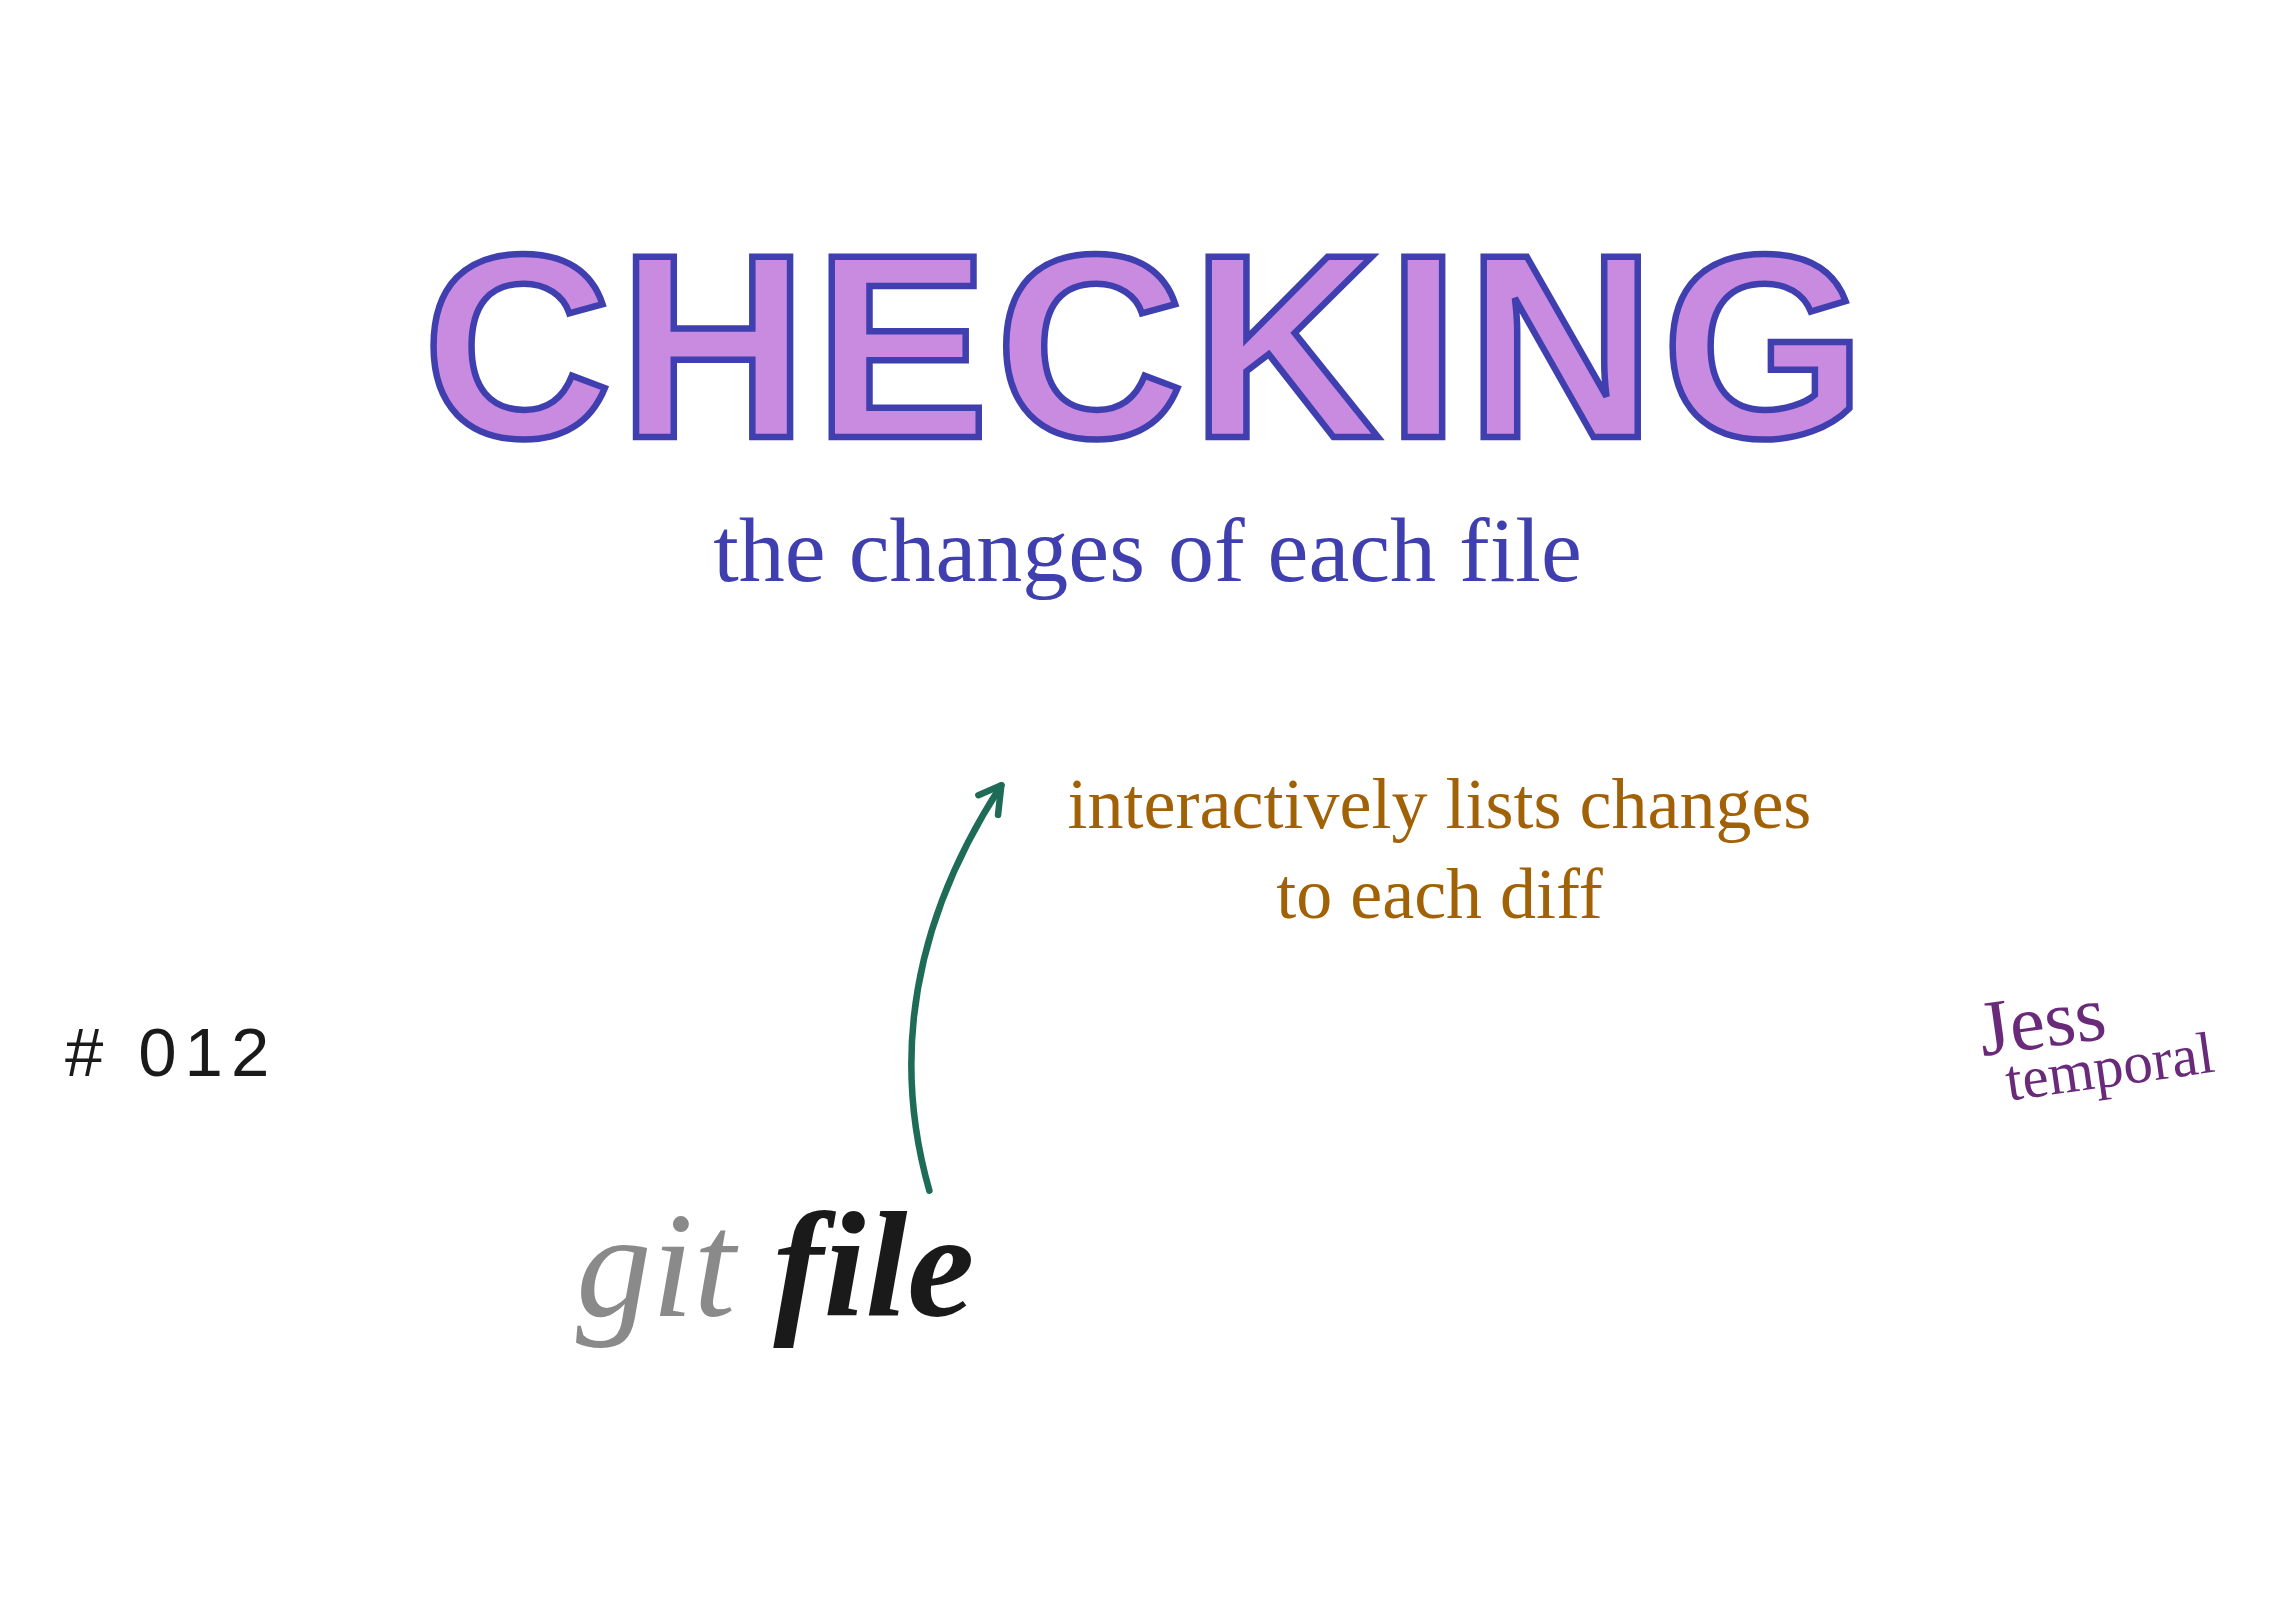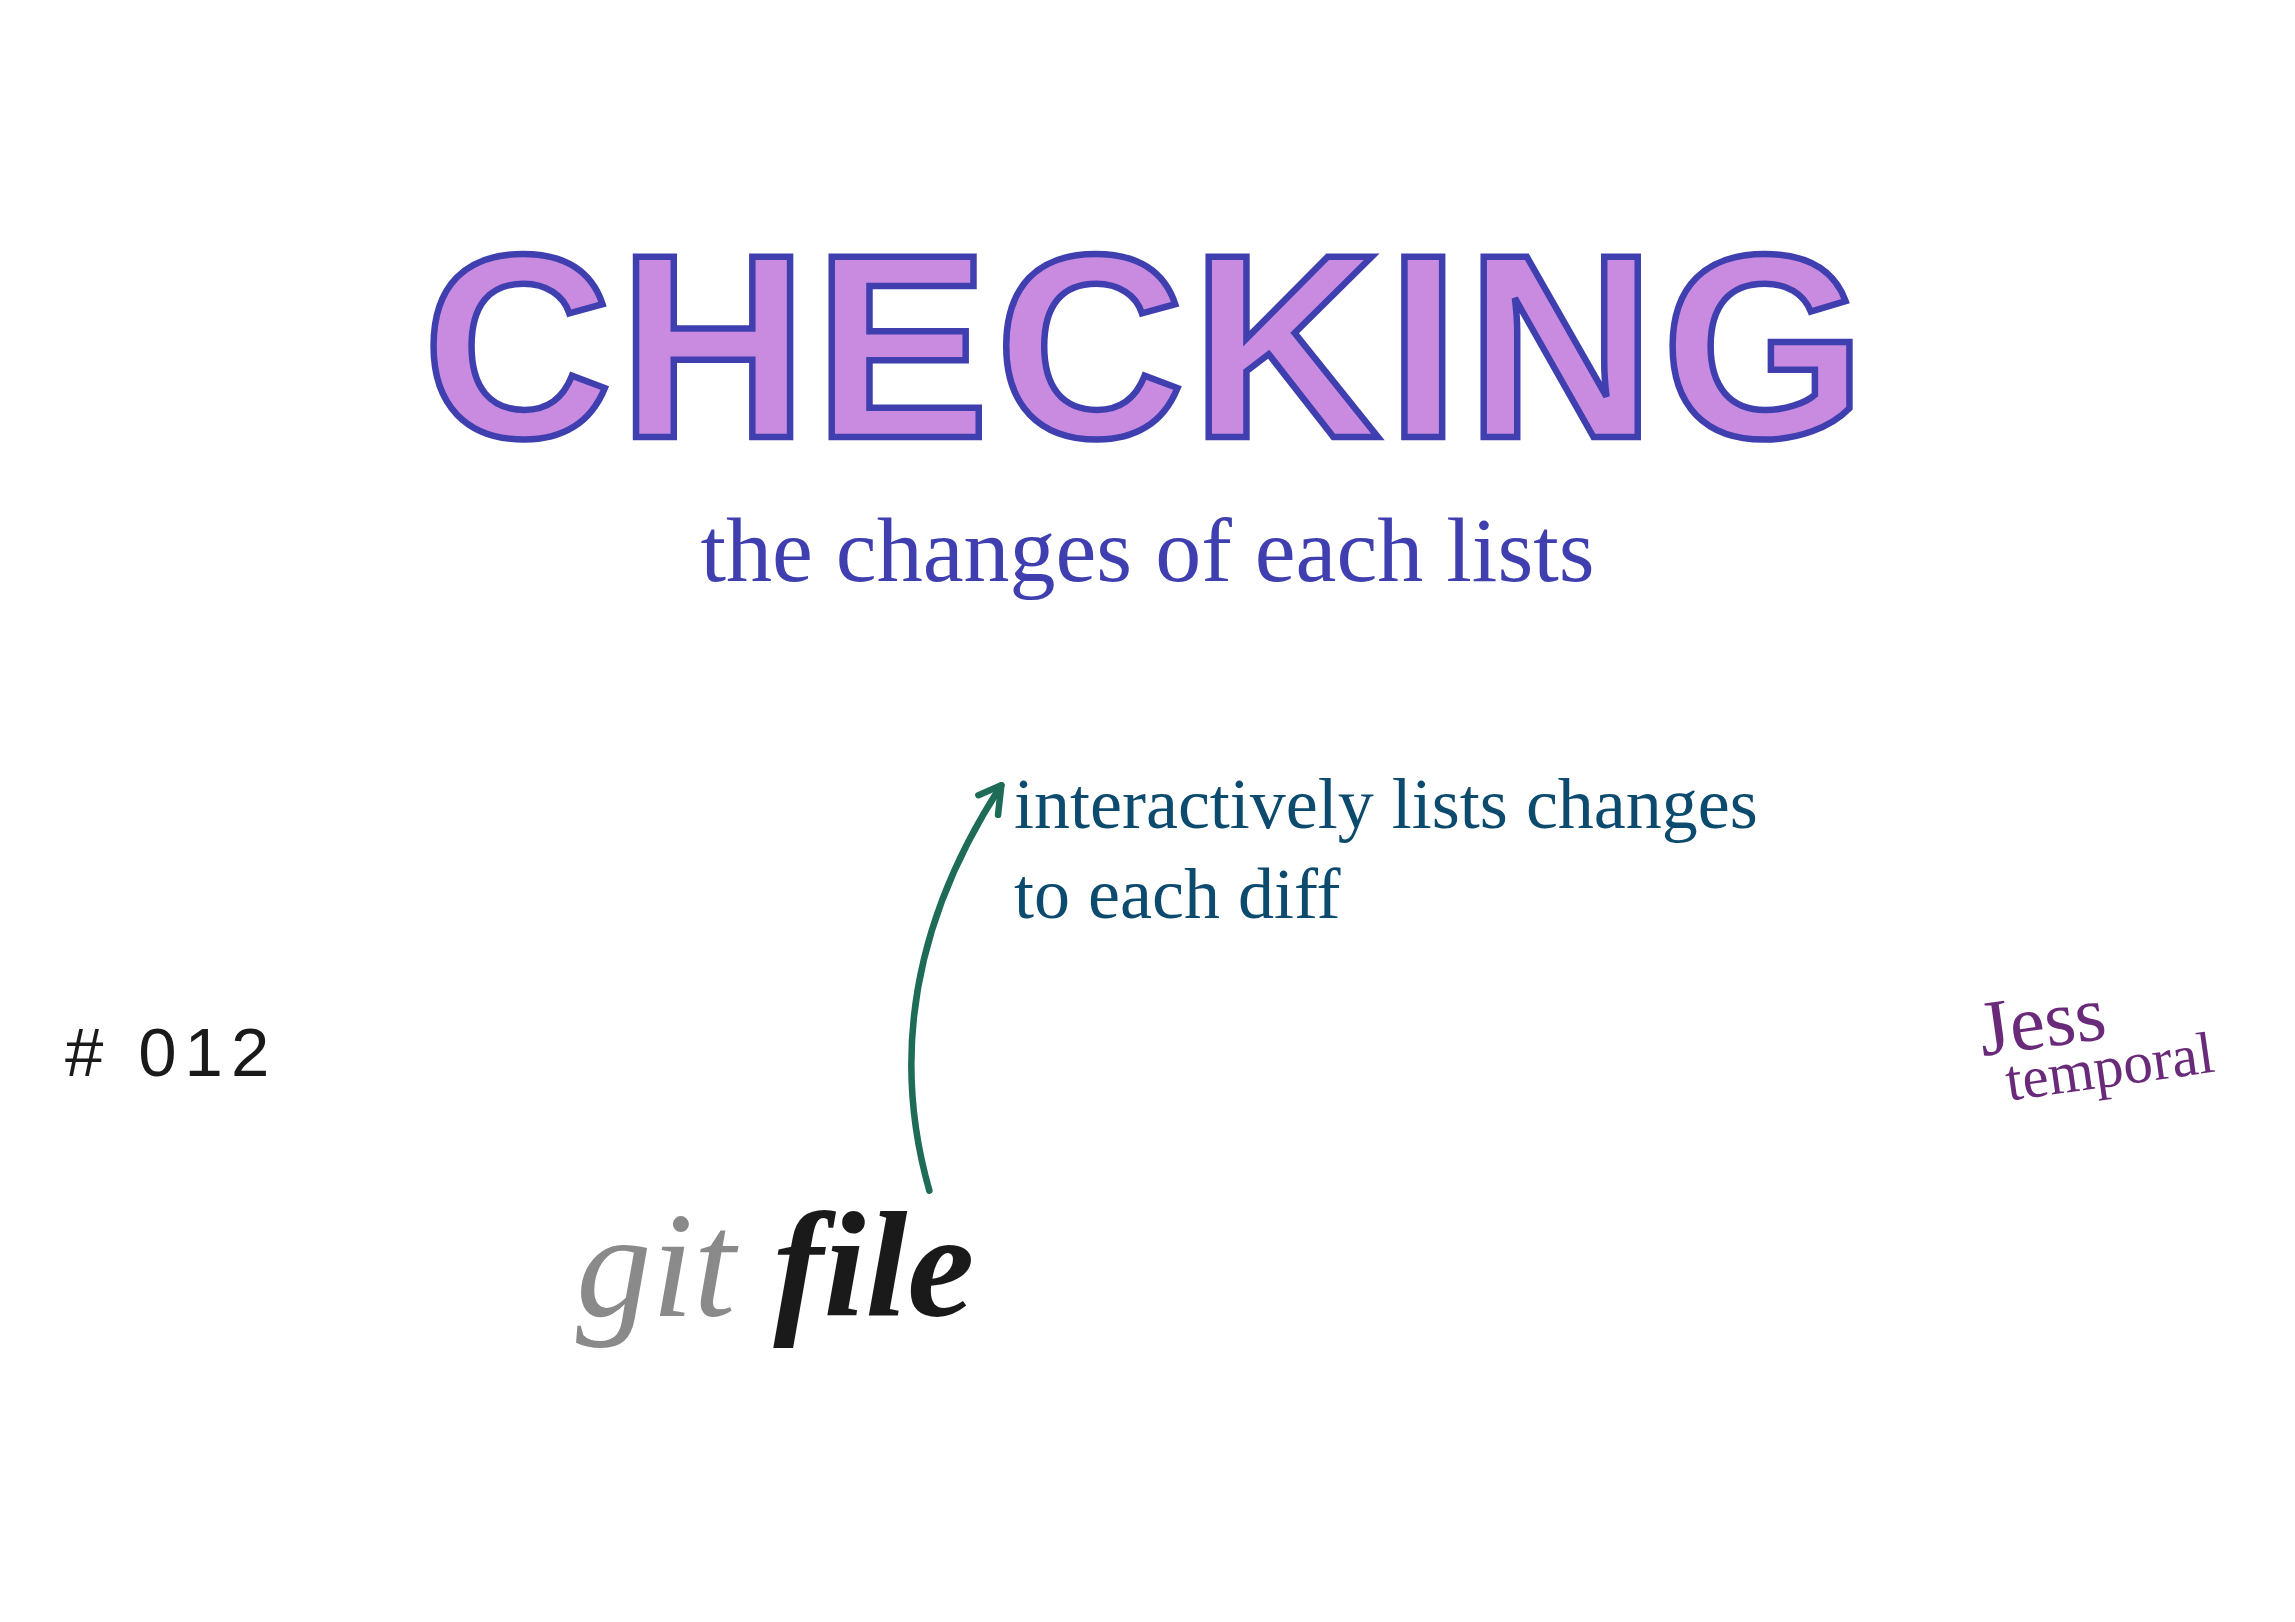--- a/index.html
+++ b/index.html
@@ -46,22 +46,23 @@
     white-space: nowrap;
   }
 
   
   .annot {
     position: absolute;
     top: 759px;
     left: 1014px;
     font-size: 72px;
     line-height: 1.25;
-    color: #0c4a6e;
+    color: #a16207;
     font-family: "Segoe Script", "Comic Sans MS", cursive;
+    text-align: center;
     width: 851px;
   }
 
   
   .arrow {
     position: absolute;
     top: 759px;
     left: 864px;
     width: 170px;
     height: 445px;
@@ -112,21 +113,21 @@
   }
   .sig .l2 { font-size: 59px; display: block; margin-left: 19.6px; }
 </style>
 </head>
 <body>
 
 <div class="canvas">
 
   <div class="title">CHECKING</div>
 
-  <div class="subtitle">the changes of each lists</div>
+  <div class="subtitle">the changes of each file</div>
 
   <div class="annot">
     <div>interactively lists changes</div>
     <div>to each diff</div>
   </div>
 
   <svg class="arrow" viewBox="0 0 260 680">
     <path d="M 100 660 C 60 520, 40 300, 210 40" stroke="#1e6b57" stroke-width="10" fill="none" stroke-linecap="round"></path>
     <path d="M 210 40 L 175 55 M 210 40 L 205 85" stroke="#1e6b57" stroke-width="10" fill="none" stroke-linecap="round"></path>
   </svg>

